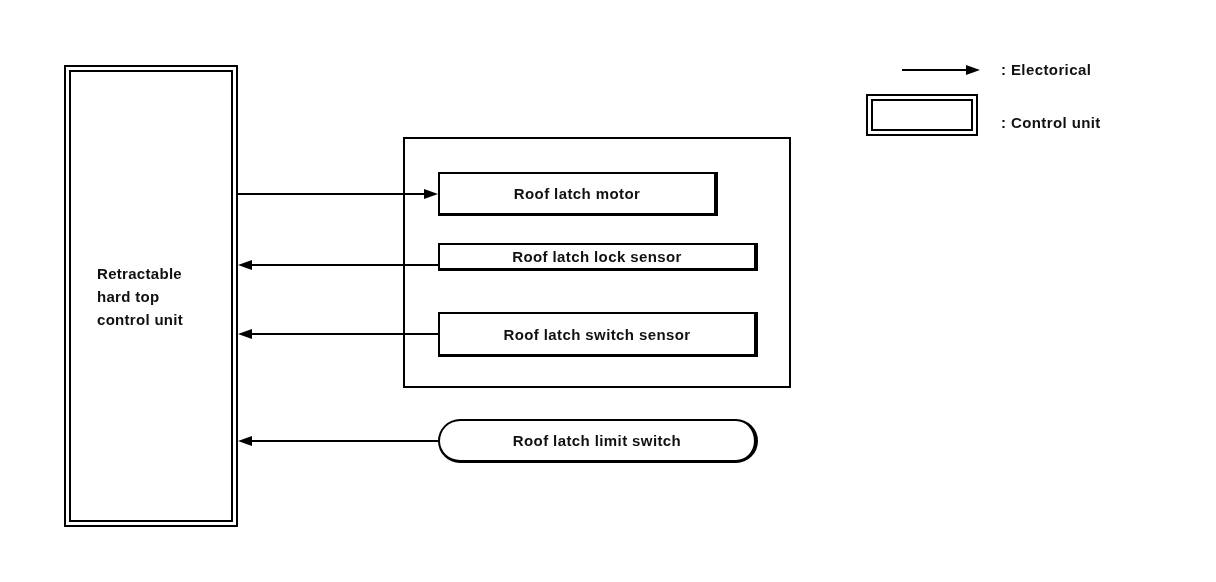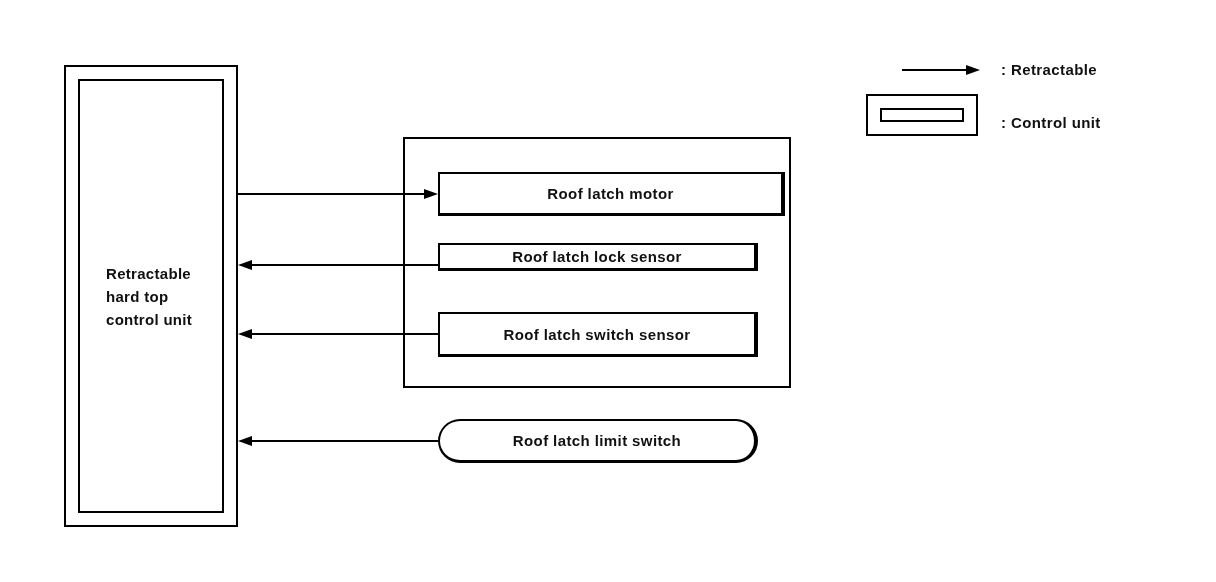--- a/index.html
+++ b/index.html
@@ -14,21 +14,21 @@
     background: #ffffff;
     font-family: "Liberation Sans", sans-serif;
     color: #111111;
     overflow: hidden;
   }
   .abs { position: absolute; box-sizing: border-box; }
 
   
   .dbox-outer {
     border: 2px solid #000;
-    padding: 12px;
+    padding: 3px;
     background: #fff;
   }
   .dbox-inner {
     box-sizing: border-box;
     width: 100%;
     height: 100%;
     border: 2px solid #000;
     background: #fff;
     display: flex;
     align-items: center;
@@ -93,29 +93,29 @@
         <span>Retractable</span>
         <span>hard top</span>
         <span>control unit</span>
       </div>
     </div>
   </div>
 
 
   <div class="abs frame" style="left:403px; top:137px; width:388px; height:251px;"></div>
 
-  <div class="abs cbox" style="left:438px; top:172px; width:347px; height:44px;">Roof latch motor</div>
+  <div class="abs cbox" style="left:438px; top:172px; width:280px; height:44px;">Roof latch motor</div>
 
   <div class="abs cbox" style="left:438px; top:243px; width:320px; height:28px;">Roof latch lock sensor</div>
 
   <div class="abs cbox" style="left:438px; top:312px; width:320px; height:45px;">Roof latch switch sensor</div>
 
   <div class="abs cbox" style="left:438px; top:419px; width:320px; height:44px;border-radius:22px;">Roof latch limit switch</div>
 
-  <div class="abs label" style="left:1001px; top:61px;">: Retractable</div>
+  <div class="abs label" style="left:1001px; top:61px;">: Electorical</div>
 
   <div class="abs dbox-outer" style="left:866px; top:94px; width:112px; height:42px;">
     <div class="dbox-inner"></div>
   </div>
 
   <div class="abs label" style="left:1001px; top:114px;">: Control unit</div>
 
   <svg class="wires" width="1216" height="582" viewBox="0 0 1216 582">
 
     <g>

